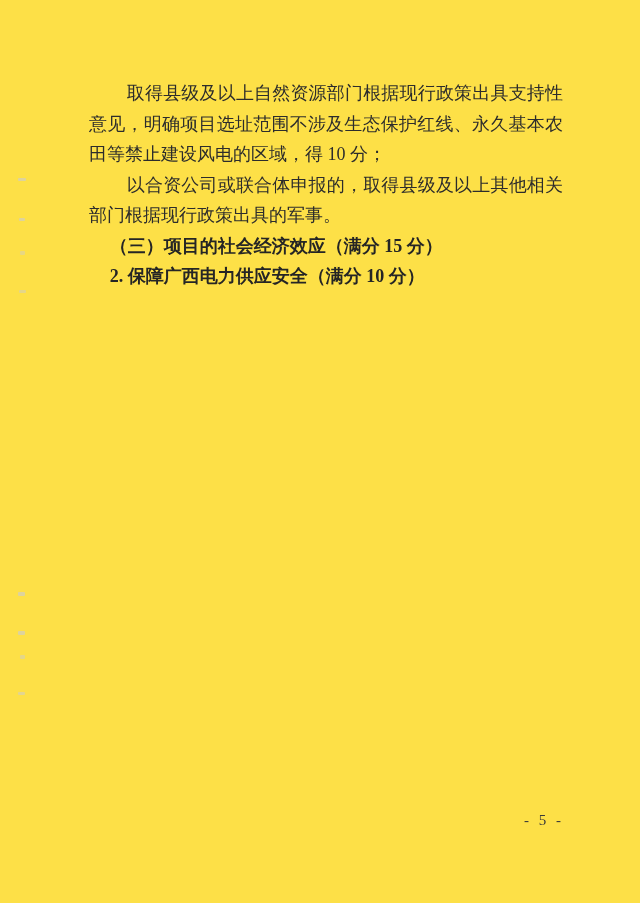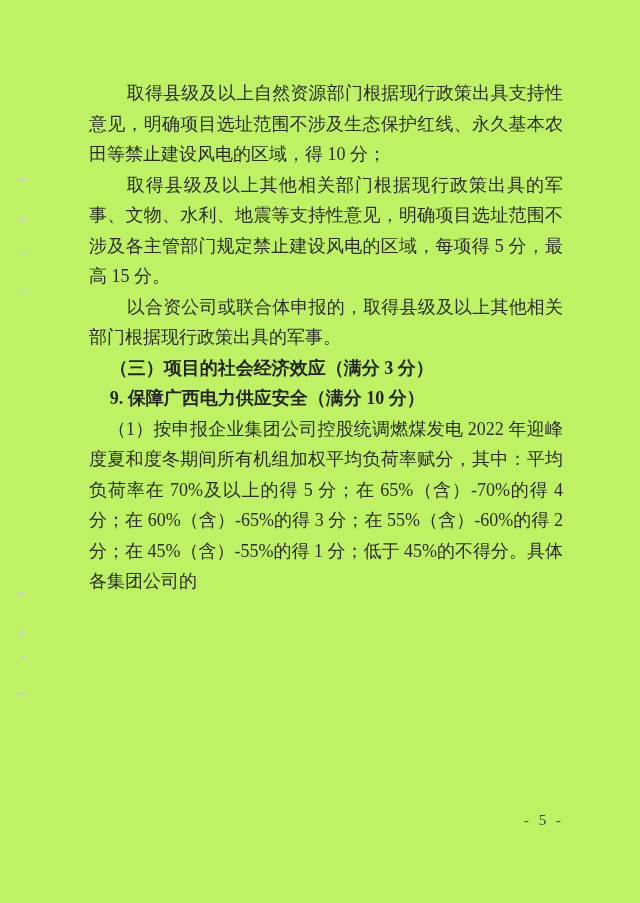--- a/index.html
+++ b/index.html
@@ -4,21 +4,21 @@
 <style>
   html, body {
     margin: 0;
     padding: 0;
     background: #ffffff;
   }
   .page {
     position: relative;
     width: 640px;
     height: 903px;
-    background: #bef264;
+    background: #fde047;
     overflow: hidden;
     font-family: "Liberation Serif", "DejaVu Serif", serif;
   }
   .content {
     position: absolute;
     left: 89px;
     top: 78px;
     width: 474px;
     color: #2c2c2c;
     font-size: 18px;
@@ -74,22 +74,20 @@
   <span class="artifact a2"></span>
   <span class="artifact a3"></span>
   <span class="artifact a4"></span>
   <span class="artifact a5"></span>
   <span class="artifact a6"></span>
   <span class="artifact a7"></span>
   <span class="artifact a8"></span>
 
   <div class="content">
     <p class="para-body">取得县级及以上自然资源部门根据现行政策出具支持性意见，明确项目选址范围不涉及生态保护红线、永久基本农田等禁止建设风电的区域，得 10 分；</p>
-    <p class="para-body">取得县级及以上其他相关部门根据现行政策出具的军事、文物、水利、地震等支持性意见，明确项目选址范围不涉及各主管部门规定禁止建设风电的区域，每项得 5 分，最高 15 分。</p>
     <p class="para-body">以合资公司或联合体申报的，取得县级及以上其他相关部门根据现行政策出具的军事。</p>
-    <p class="para-heading">（三）项目的社会经济效应（满分 3 分）</p>
-    <p class="para-heading">9. 保障广西电力供应安全（满分 10 分）</p>
-    <p class="para-body-bracket">（1）按申报企业集团公司控股统调燃煤发电 2022 年迎峰度夏和度冬期间所有机组加权平均负荷率赋分，其中：平均负荷率在 70%及以上的得 5 分；在 65%（含）-70%的得 4 分；在 60%（含）-65%的得 3 分；在 55%（含）-60%的得 2 分；在 45%（含）-55%的得 1 分；低于 45%的不得分。具体各集团公司的</p>
+    <p class="para-heading">（三）项目的社会经济效应（满分 15 分）</p>
+    <p class="para-heading">2. 保障广西电力供应安全（满分 10 分）</p>
   </div>
 
   <div class="page-number">- 5 -</div>
 
 </div>
 
 </body></html>

